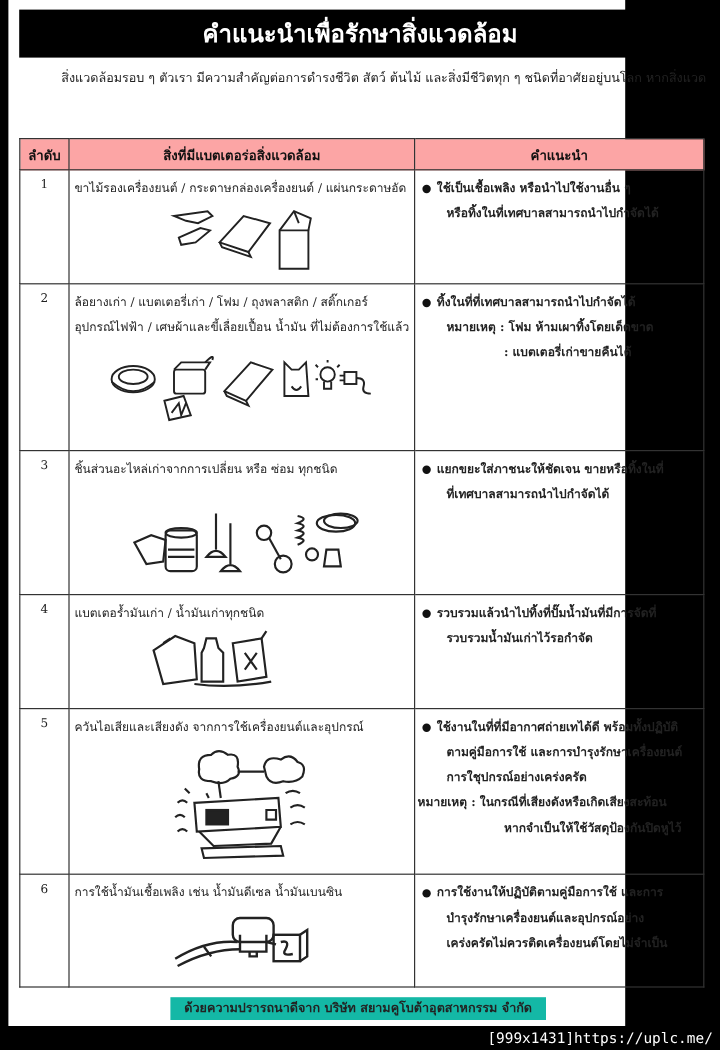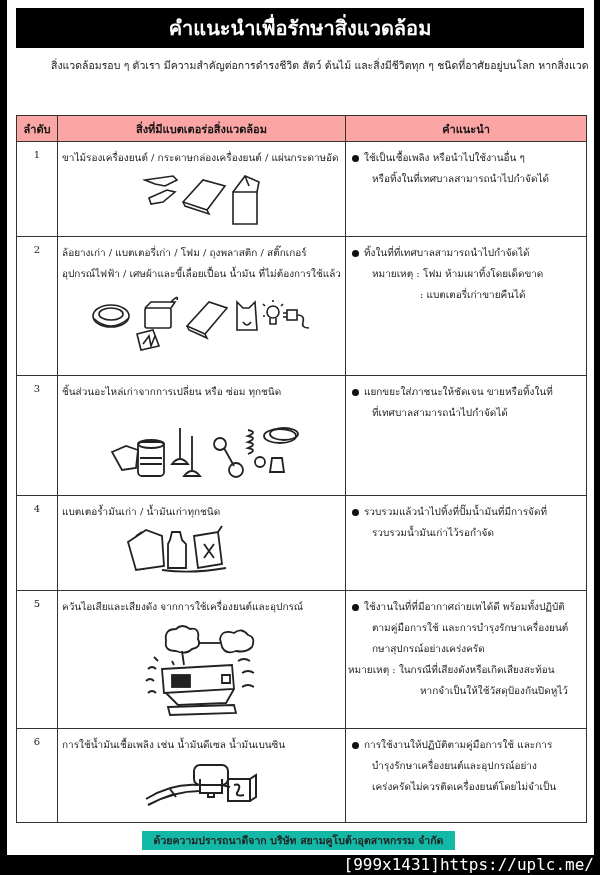--- a/index.html
+++ b/index.html
@@ -1,39 +1,39 @@
 <!DOCTYPE html>
 <html><head>
 <meta charset="utf-8">
 <style>
   html, body { margin:0; padding:0; }
   body { width:600px; height:875px; background:#000; position:relative; overflow:hidden;
          font-family: "DejaVu Serif", "Liberation Serif", serif; }
-  .page { position:absolute; left:7px; top:0; width:587px; height:855px; background:#fff; }
+  .page { position:absolute; left:7px; top:0; width:514px; height:855px; background:#fff; }
   .title-bar { position:absolute; left:9px; top:8px; width:568px; height:40px; background:#000;
                color:#fff; font-size:20px; font-weight:bold; text-align:center; line-height:40px; }
   .intro { position:absolute; left:10px; top:52px; width:572px; font-size:10.5px; color:#222; line-height:26px; }
   .intro .l1 { text-indent:34px; white-space:nowrap; overflow:hidden; }
   .intro .l2 { white-space:nowrap; }
   table.tbl { position:absolute; left:9px; top:115px; width:570px; border-collapse:collapse; table-layout:fixed; }
   table.tbl th, table.tbl td { border:1.5px solid #333; vertical-align:top; padding:0; }
   table.tbl th { background:#fca5a5; font-weight:bold; height:25px; font-size:11px; text-align:center; vertical-align:middle; color:#111; }
   col.c1 { width:41px; } col.c2 { width:288px; } col.c3 { width:241px; }
   td.num { text-align:center; font-size:10px; padding-top:7px !important; color:#222; }
   td.item { padding:5px 4px 0 4px !important; font-size:10px; color:#222; position:relative; }
   td.item .line { line-height:21px; white-space:nowrap; overflow:hidden; }
   td.adv { padding:5px 4px 0 6px !important; font-size:10px; color:#222; }
-  .adv .line { line-height:21px; white-space:nowrap; }
+  .adv .line { line-height:21px; white-space:nowrap;font-weight:bold; }
   .adv .bullet { display:inline-block; width:7px; height:7px; border-radius:50%; background:#111; margin-right:5px; vertical-align:middle; }
   .adv .indent { padding-left:20px; }
   .adv .note-indent { padding-left:68px; }
   .illus { display:block; margin-left:auto; margin-right:auto; }
   .footer { position:absolute; left:135px; top:831px; width:313px; height:19px; background:#14b8a6;
             font-size:10.5px; font-weight:bold; text-align:center; line-height:19px; color:#222; }
-  .watermark { position:absolute; right:6px; top:856px; color:#fff; font-family:"DejaVu Sans Mono", monospace; font-size:16px; line-height:18px; }
+  .watermark { position:absolute; right:6px; top:856px; color:#fff; font-family:"DejaVu Sans Mono", monospace; font-size:12px; line-height:18px; }
 </style>
 </head>
 <body>
 
 <div class="page">
   <div class="title-bar">คำแนะนำเพื่อรักษาสิ่งแวดล้อม</div>
 
   <div class="intro">
     <div class="l1">สิ่งแวดล้อมรอบ ๆ ตัวเรา มีความสำคัญต่อการดำรงชีวิต สัตว์ ต้นไม้ และสิ่งมีชีวิตทุก ๆ ชนิดที่อาศัยอยู่บนโลก หากสิ่งแวดล้อ</div>
   </div>
@@ -177,21 +177,21 @@
               <path d="M26 86 L92 84 L94 92 L28 94 Z"></path>
               <path d="M6 48 Q10 44 14 48 M4 60 Q8 56 12 60 M6 72 Q10 68 14 72"></path>
               <path d="M100 52 Q106 48 112 52 M100 66 Q106 62 112 66 M96 40 Q102 36 108 40"></path>
               <path d="M12 36 L16 40 M30 40 L32 44"></path>
             </g>
           </svg>
         </td>
         <td class="adv">
           <div class="line"><span class="bullet"></span><span>ใช้งานในที่ที่มีอากาศถ่ายเทได้ดี พร้อมทั้งปฏิบัติ</span></div>
           <div class="line indent">ตามคู่มือการใช้ และการบำรุงรักษาเครื่องยนต์</div>
-          <div class="line indent">กษาสุปกรณ์อย่างเคร่งครัด</div>
+          <div class="line indent">การใชุปกรณ์อย่างเคร่งครัด</div>
           <div class="line" style="margin-left:-4px">หมายเหตุ : ในกรณีที่เสียงดังหรือเกิดเสียงสะท้อน</div>
           <div class="line note-indent">หากจำเป็นให้ใช้วัสดุป้องกันปิดหูไว้</div>
         </td>
       </tr>
 
       <tr style="height:94px">
         <td class="num">6</td>
         <td class="item">
           <div class="line">การใช้น้ำมันเชื้อเพลิง  เช่น  น้ำมันดีเซล  น้ำมันเบนซิน</div>
           <svg class="illus" width="120" height="56" viewBox="0 0 120 56" style="margin-top:2px">

